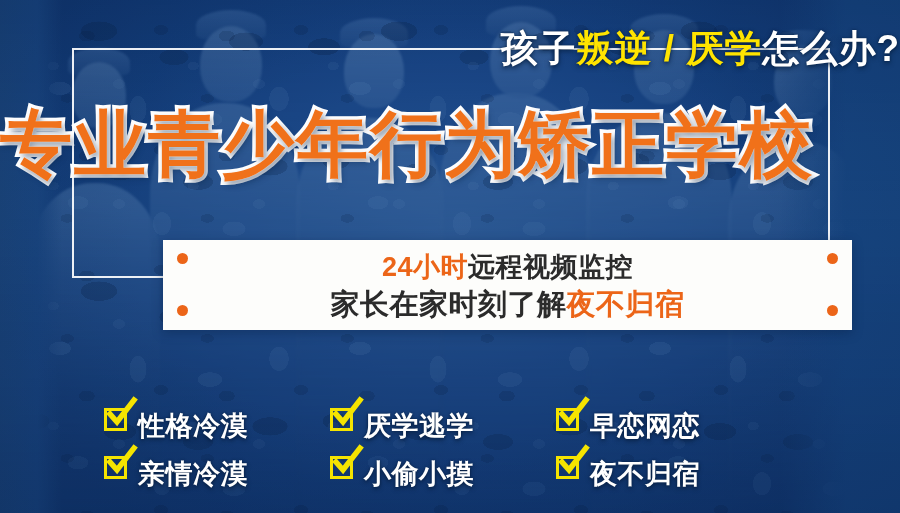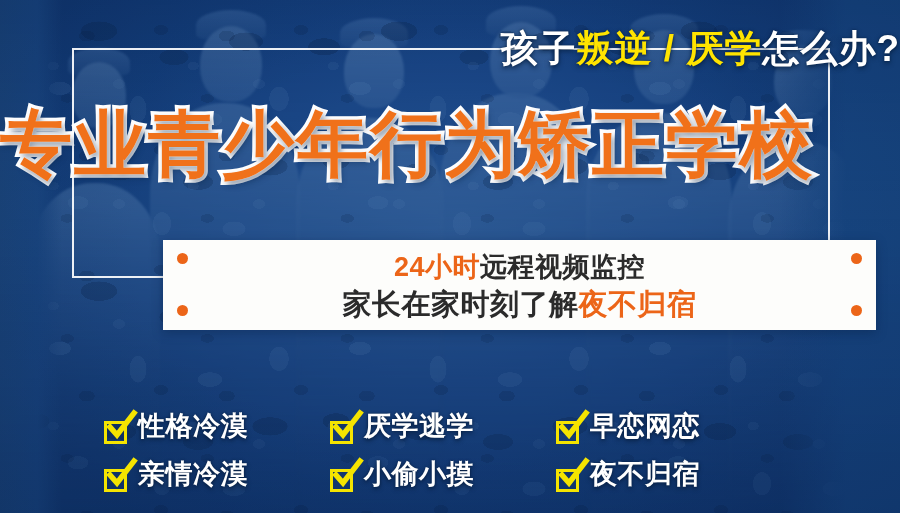--- a/index.html
+++ b/index.html
@@ -145,21 +145,20 @@
       0 0 1px #ffffff,
       3px 4px 6px rgba(8,36,70,.45);
   }
 
   
   .infobox {
     position: absolute;
     left: 163px; top: 240px; width: 689px; height: 90px;
     background: #fdfdfb;
     box-shadow: 0 3px 10px rgba(6,30,62,.35);
-    padding-left: 24px;
   }
   .dot {
     position: absolute;
     width: 11px; height: 11px;
     border-radius: 50%;
     background: #ec6518;
   }
   .dot-tl { left: 14px;  top: 13px; }
   .dot-bl { left: 14px;  top: 65px; }
   .dot-tr { right: 14px; top: 13px; }
@@ -181,21 +180,21 @@
   .checklist {
     position: absolute;
     left: 104px; top: 402px; width: 680px;
     display: grid;
     grid-template-columns: repeat(3, 226px);
     grid-auto-rows: 48px;
     align-items: center;
   }
   .check-item {
     display: flex;
-    align-items: flex-end;
+    align-items: flex-start;
     gap: 11px;
   }
   .check-box {
     position: relative;
     width: 23px; height: 23px;
     flex: 0 0 auto;
     border: 3px solid #f5e400;
     box-sizing: border-box;
   }
   .check-box svg {

